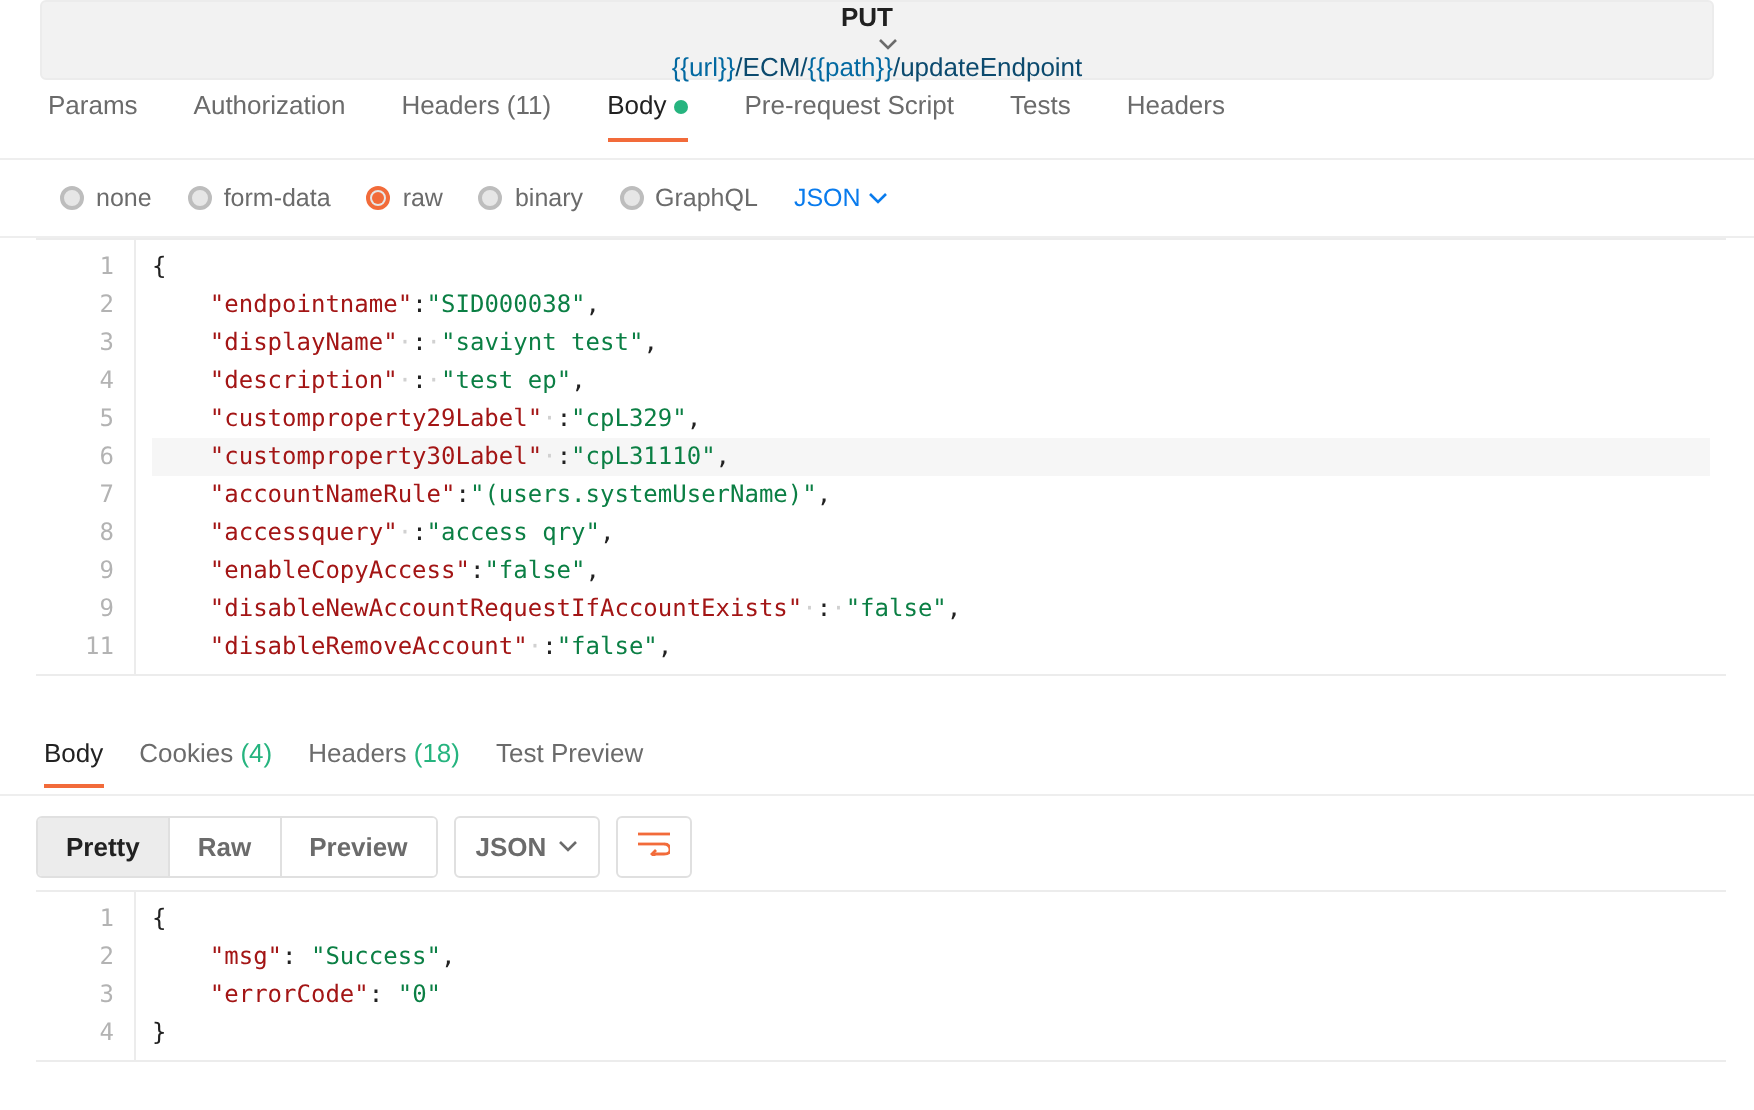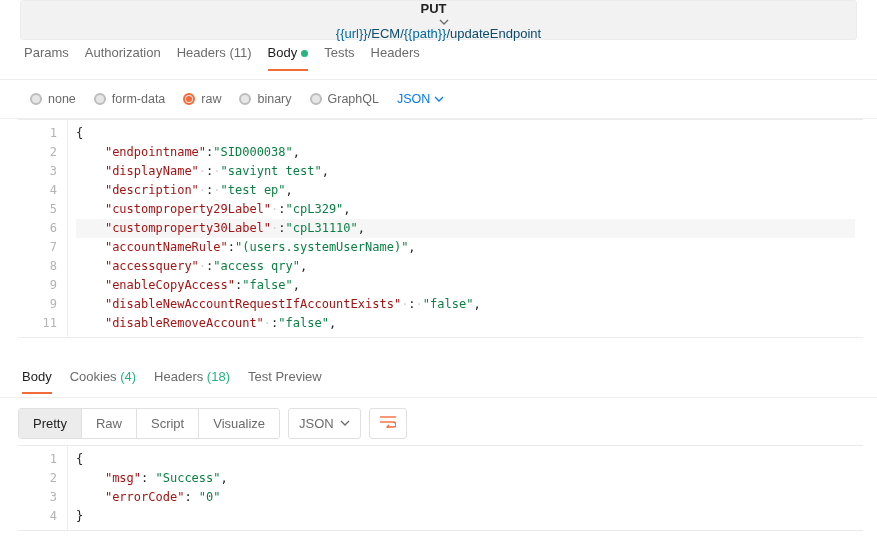--- a/index.html
+++ b/index.html
@@ -40,21 +40,21 @@
     display: flex;
     align-items: baseline;
     font-size: 13px;
   }
   .var { color: #0369a1; }
   .slash, .plain { color: #0c4a6e; }
 
   
   .tabs {
     display: flex;
-    gap: 16px;
+    gap: 28px;
     padding: 14px 24px 18px 24px;
     align-items: center;
     color: #6b6b6b;
     border-bottom: 1px solid #eee;
     height: 40px;
   }
   .tab {
     cursor: pointer;
     padding-bottom: 10px;
     position: relative;
@@ -193,20 +193,21 @@
   .count { color: #26b47f; }
 
   
   .pretty-bar {
     display: flex;
     align-items: center;
     padding: 10px 18px 6px 18px;
     gap: 8px;
     color: #6b6b6b;
     font-size: 13px;
+    font-weight: bold;
   }
   .segmented {
     display: inline-flex;
     border: 1px solid #e0e0e0;
     border-radius: 3px;
     overflow: hidden;
   }
   .seg {
     padding: 7px 14px;
     cursor: pointer;
@@ -250,20 +251,21 @@
       <span class="var">{{path}}</span>
       <span class="plain">/updateEndpoint</span>
     </span>
 </div>
 
 <div class="tabs" id="reqTabs">
     <div class="tab">Params</div>
     <div class="tab">Authorization</div>
     <div class="tab">Headers (11)</div>
     <div class="tab active">Body<span class="dot-green"></span></div>
+    <div class="tab">Pre-request Script</div>
     <div class="tab">Tests</div>
     <div class="tab">Headers</div>
   </div>
 
 <div class="body-types" id="bodyTypes">
     <div class="radio-item">
       <span class="radio-dot"></span>
       <span class="body-type-label">none</span>
     </div>
     <div class="radio-item">
@@ -312,22 +314,21 @@
       <div class="resp-tab active">Body</div>
       <div class="resp-tab">Cookies<span class="count"> (4)</span></div>
       <div class="resp-tab">Headers<span class="count"> (18)</span></div>
       <div class="resp-tab">Test Preview</div>
     </div>
 
   <div class="pretty-bar">
     <div class="segmented" id="viewModes">
         <div class="seg active">Pretty</div>
         <div class="seg">Raw</div>
-        <div class="seg">Script</div>
-        <div class="seg">Visualize</div>
+        <div class="seg">Preview</div>
       </div>
     <div class="json-dd">
       <span>JSON</span>
       <span class="caret-svg">
         <svg width="10" height="10" viewBox="0 0 10 10">
             <path d="M1 3 L5 7 L9 3" fill="none" stroke="#6b6b6b" stroke-width="1.3"></path>
           </svg>
       </span>
     </div>
     <div class="wrap-btn">

